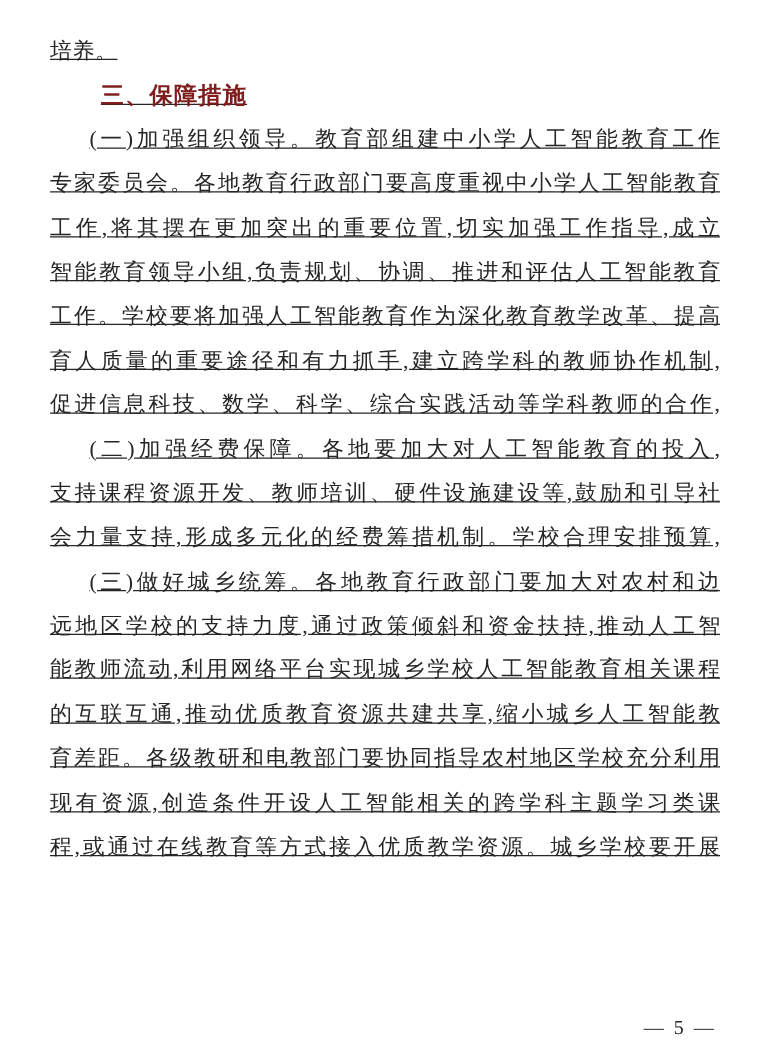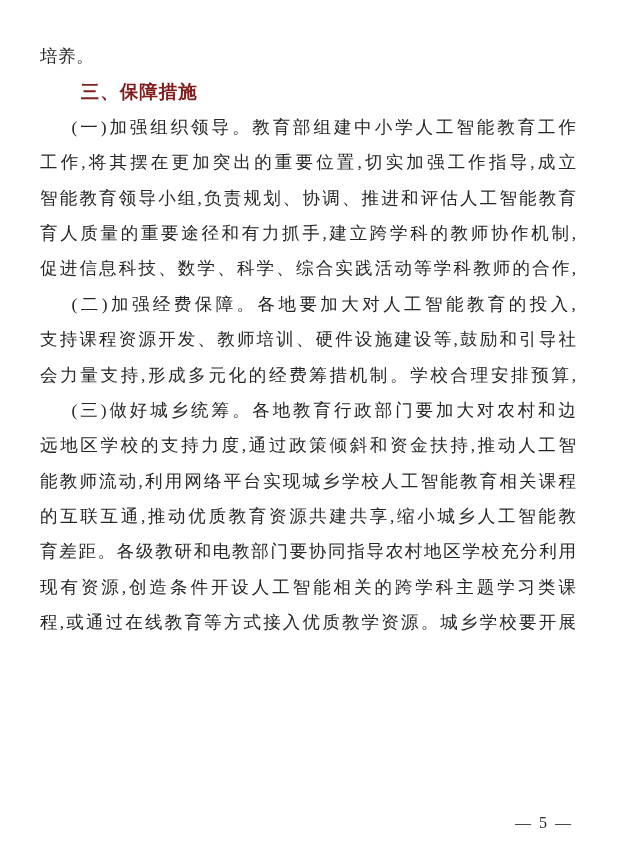--- a/index.html
+++ b/index.html
@@ -13,22 +13,23 @@
     color: #262626;
   }
   .page {
     position: absolute;
     inset: 0;
     background: #ffffff;
   }
   .text-block {
     position: absolute;
     left: 40px;
-    top: 39px;
+    top: 23px;
     width: 536px;
+    text-decoration: underline;
   }
   .line {
     height: 35.4px;
     line-height: 35.4px;
     font-size: 17.5px;
     letter-spacing: 0.5px;
     overflow: hidden;
   }
   
   .j {
@@ -56,22 +57,24 @@
   }
 </style>
 </head>
 <body>
 
 <div class="page">
   <div class="text-block">
     <div class="line">培养。</div>
     <div class="line heading">三、保障措施</div>
     <div class="line j indent">(一)加强组织领导。教育部组建中小学人工智能教育工作</div>
+    <div class="line j">专家委员会。各地教育行政部门要高度重视中小学人工智能教育</div>
     <div class="line j">工作,将其摆在更加突出的重要位置,切实加强工作指导,成立</div>
     <div class="line j">智能教育领导小组,负责规划、协调、推进和评估人工智能教育</div>
+    <div class="line j">工作。学校要将加强人工智能教育作为深化教育教学改革、提高</div>
     <div class="line j">育人质量的重要途径和有力抓手,建立跨学科的教师协作机制,</div>
     <div class="line j">促进信息科技、数学、科学、综合实践活动等学科教师的合作,</div>
     <div class="line j indent">(二)加强经费保障。各地要加大对人工智能教育的投入,</div>
     <div class="line j">支持课程资源开发、教师培训、硬件设施建设等,鼓励和引导社</div>
     <div class="line j">会力量支持,形成多元化的经费筹措机制。学校合理安排预算,</div>
     <div class="line j indent">(三)做好城乡统筹。各地教育行政部门要加大对农村和边</div>
     <div class="line j">远地区学校的支持力度,通过政策倾斜和资金扶持,推动人工智</div>
     <div class="line j">能教师流动,利用网络平台实现城乡学校人工智能教育相关课程</div>
     <div class="line j">的互联互通,推动优质教育资源共建共享,缩小城乡人工智能教</div>
     <div class="line j">育差距。各级教研和电教部门要协同指导农村地区学校充分利用</div>

